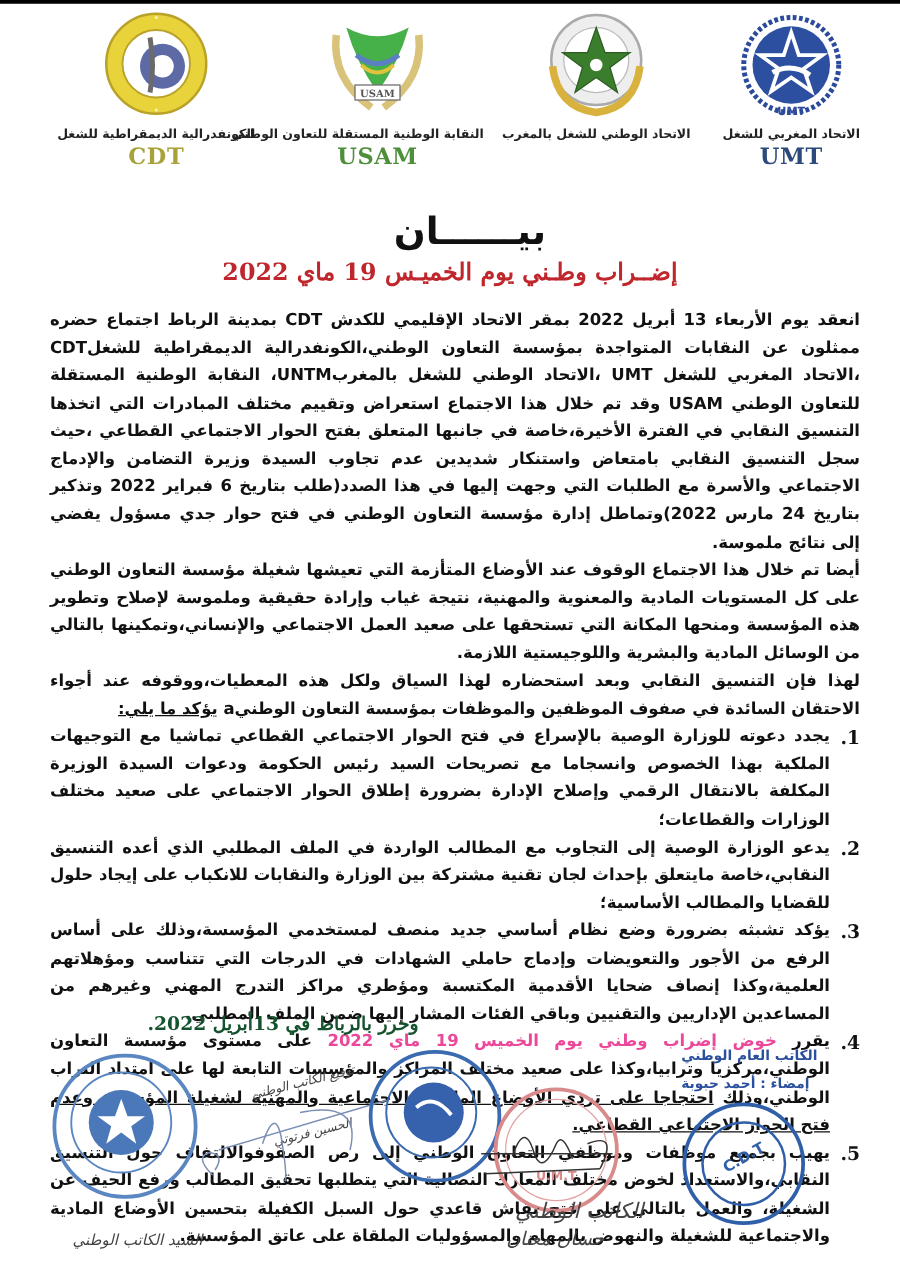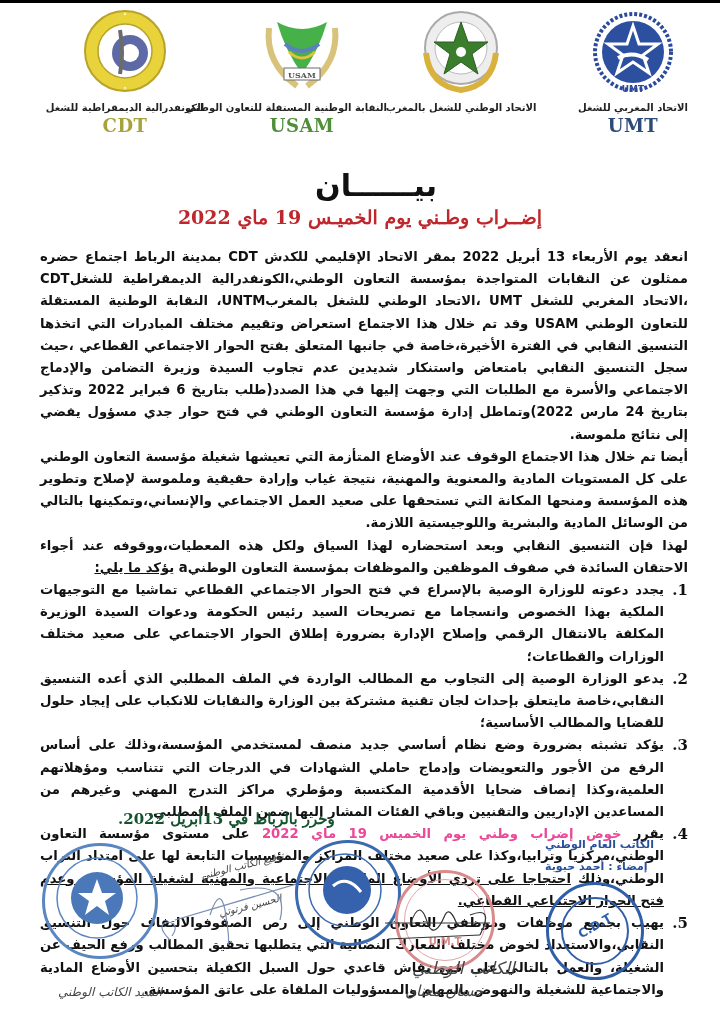--- a/index.html
+++ b/index.html
@@ -77,21 +77,21 @@
         <path d="M28 36 Q45 50 62 36" stroke="#5c7fc4" stroke-width="4" fill="none"></path>
         <path d="M32 44 Q45 56 58 44" stroke="#e0c23d" stroke-width="3" fill="none"></path>
         <rect x="27" y="60" width="36" height="12" fill="#fff" stroke="#6b6b6b" stroke-width="1"></rect>
         <text x="45" y="69.5" font-size="8" font-family="DejaVu Serif, serif" font-weight="bold" text-anchor="middle" fill="#555">USAM</text>
       </svg>
     </div>
     <div class="org-ar">النقابة الوطنية المستقلة للتعاون الوطني</div>
     <div class="org-abbr" style="color:#4f8f3a;">USAM</div>
   </div>
 
-  <div class="org" style="left:376px;">
+  <div class="org" style="left:392px;">
     <div class="emblem">
       <svg width="90" height="86" viewBox="0 0 90 86">
         <circle cx="45" cy="40" r="36" fill="#eee" stroke="#aaa" stroke-width="2"></circle>
         <path d="M10 45 Q14 78 45 82 Q76 78 80 45" stroke="#d9b23d" stroke-width="6" fill="none"></path>
         <circle cx="45" cy="40" r="26" fill="#fff" stroke="#bbb"></circle>
         <polygon points="45,14 52,34 72,34 56,46 62,66 45,54 28,66 34,46 18,34 38,34" fill="#3a7d2c" stroke="#2b5e20"></polygon>
         <circle cx="45" cy="44" r="5" fill="#fff"></circle>
       </svg>
     </div>
     <div class="org-ar">الاتحاد الوطني للشغل بالمغرب</div>

